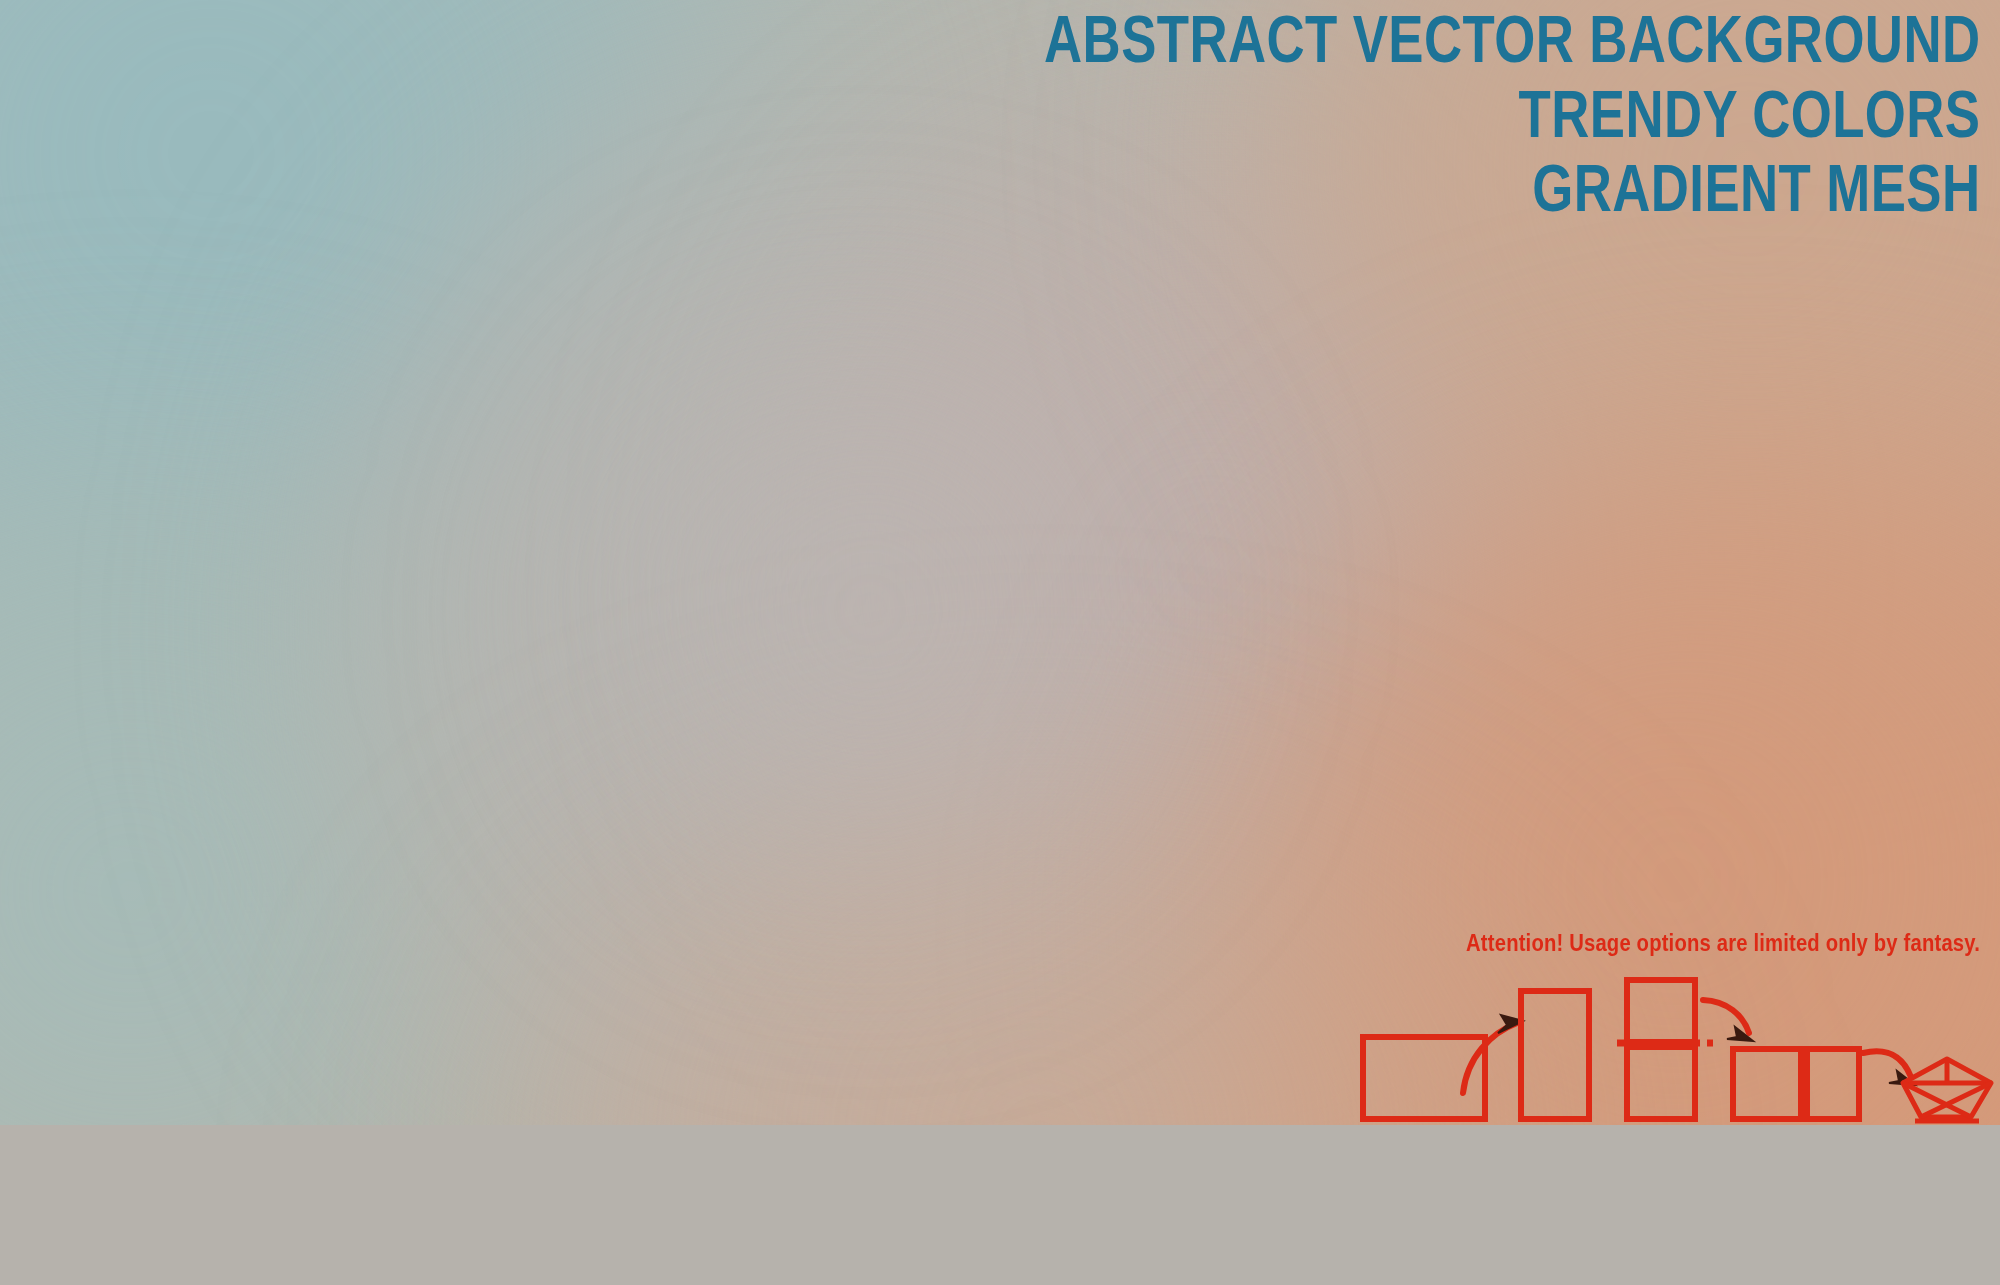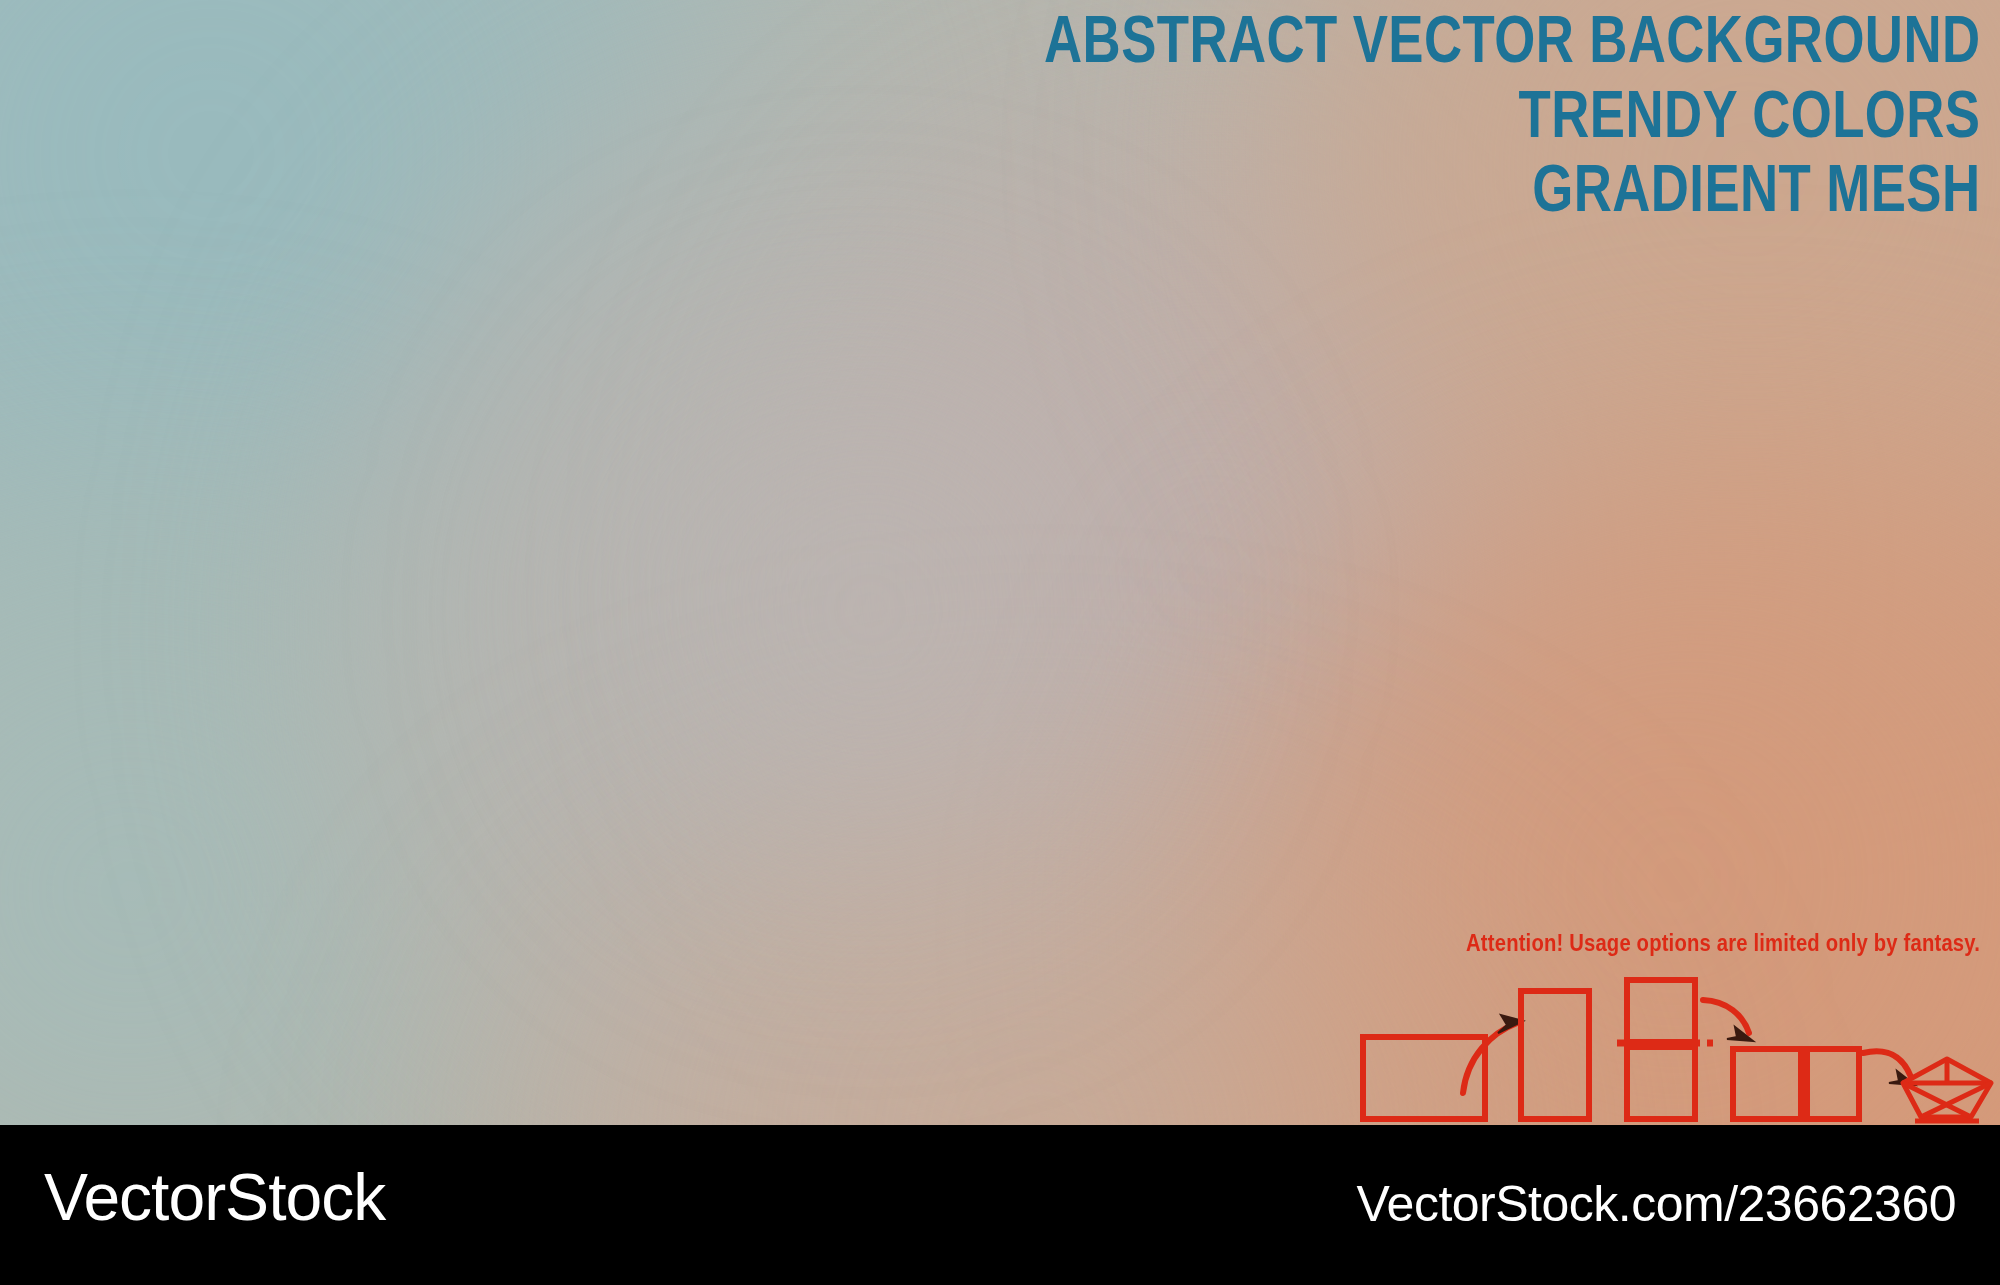--- a/index.html
+++ b/index.html
@@ -249,18 +249,14 @@
           <path d="M548 108 L 592 84 L 636 108"></path>
           <path d="M592 84 L 592 108"></path>
           <path d="M548 108 L 616 142"></path>
           <path d="M636 108 L 566 142"></path>
           <path d="M560 146 L 624 146"></path>
         </g>
       </svg>
     </div>
   </div>
 
-  <div class="footer">
-    <div class="brand">VectorStock</div>
-    <div class="siteurl">VectorStock.com/23662360</div>
-  </div>
 
 </div>
 
 </body></html>

